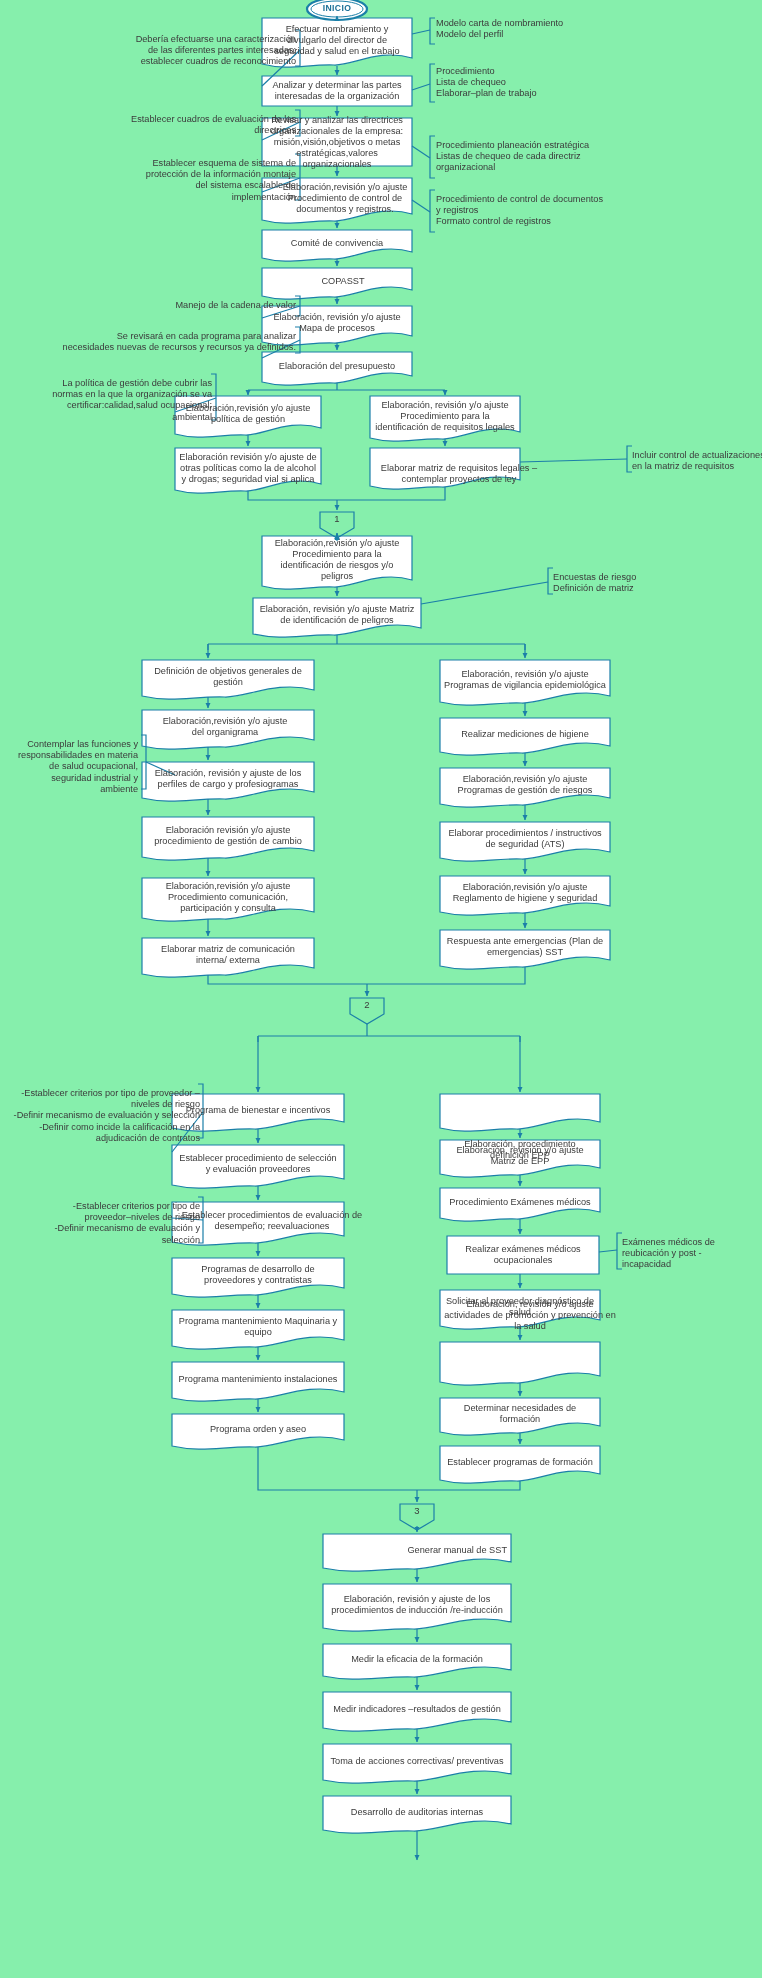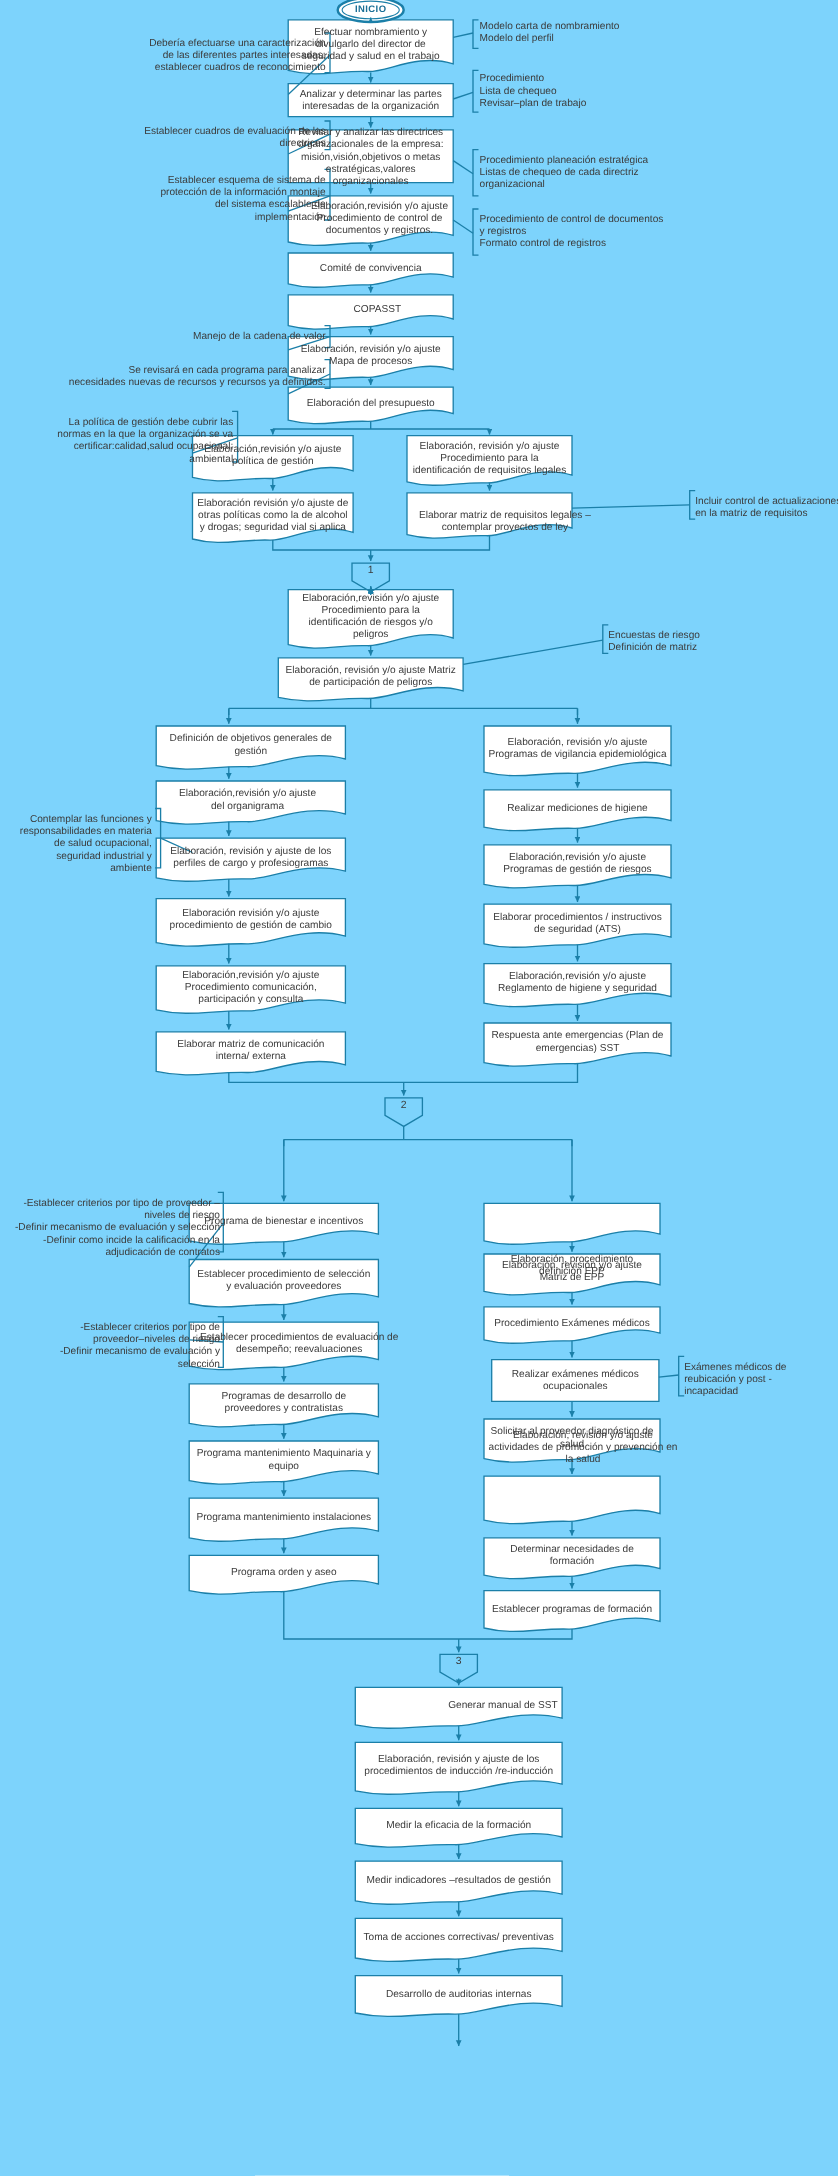--- a/index.html
+++ b/index.html
@@ -1,17 +1,17 @@
 <!DOCTYPE html>
 <html><head>
 <meta charset="utf-8">
 <style>
   html,body{margin:0;padding:0;background:#ffffff;}
   body{font-family:"Liberation Sans",sans-serif;}
-  #page{position:relative;width:762px;height:1978px;overflow:hidden;background:#7dd3fc;}
+  #page{position:relative;width:762px;height:1978px;overflow:hidden;background:#86efac;}
   #svg-layer{position:absolute;left:0;top:0;width:762px;height:1978px;}
   .node{
     position:absolute;
     box-sizing:border-box;
     color:#3b3b3b;
     font-size:9.2px;
     line-height:11px;
     text-align:center;
     display:flex;
     align-items:center;
@@ -289,21 +289,21 @@
       <div class="node" style="left: 175px; top: 448px; width: 146px; height: 40px;">
         <span class="txt">Elaboración revisión y/o ajuste de otras políticas como la de alcohol y drogas; seguridad vial si aplica</span>
       </div>
       <div class="node" style="left: 370px; top: 456px; width: 178px; height: 36px;">
         <span class="txt">Elaborar matriz de requisitos legales –contemplar proyectos de ley</span>
       </div>
       <div class="node" style="left: 262px; top: 536px; width: 150px; height: 48px;">
         <span class="txt">Elaboración,revisión y/o ajuste Procedimiento para la identificación de riesgos y/o peligros</span>
       </div>
       <div class="node" style="left: 253px; top: 598px; width: 168px; height: 34px;">
-        <span class="txt">Elaboración, revisión y/o ajuste Matriz de participación de peligros</span>
+        <span class="txt">Elaboración, revisión y/o ajuste Matriz de identificación de peligros</span>
       </div>
       <div class="node" style="left: 142px; top: 660px; width: 172px; height: 34px;">
         <span class="txt">Definición de objetivos generales de gestión</span>
       </div>
       <div class="node" style="left: 142px; top: 710px; width: 154px; height: 34px; padding-left: 16px;">
         <span class="txt">Elaboración,revisión y/o ajuste del organigrama</span>
       </div>
       <div class="node" style="left: 142px; top: 762px; width: 172px; height: 34px;">
         <span class="txt">Elaboración, revisión y ajuste de los perfiles de cargo y profesiogramas</span>
       </div>
@@ -399,21 +399,21 @@
       </div>
     </div>
   <div id="anns">
       <div class="ann right" style="left: 436px; top: 18px; width: 200px;">Modelo carta de nombramiento
 Modelo del perfil</div>
       <div class="ann left" style="left: 56px; top: 34px; width: 240px;">Debería efectuarse una caracterización
 de las diferentes partes interesadas;
 establecer cuadros de reconocimiento</div>
       <div class="ann right" style="left: 436px; top: 66px; width: 200px;">Procedimiento
 Lista de chequeo
-Revisar–plan de trabajo</div>
+Elaborar–plan de trabajo</div>
       <div class="ann left" style="left: 56px; top: 114px; width: 240px;">Establecer cuadros de evaluación de las
 directrices</div>
       <div class="ann right" style="left: 436px; top: 140px; width: 210px;">Procedimiento planeación estratégica
 Listas de chequeo de cada directriz
 organizacional</div>
       <div class="ann left" style="left: 56px; top: 158px; width: 240px;">Establecer esquema de sistema de
 protección de la información montaje
 del sistema escalable de
 implementación</div>
       <div class="ann right" style="left: 436px; top: 194px; width: 220px;">Procedimiento de control de documentos

